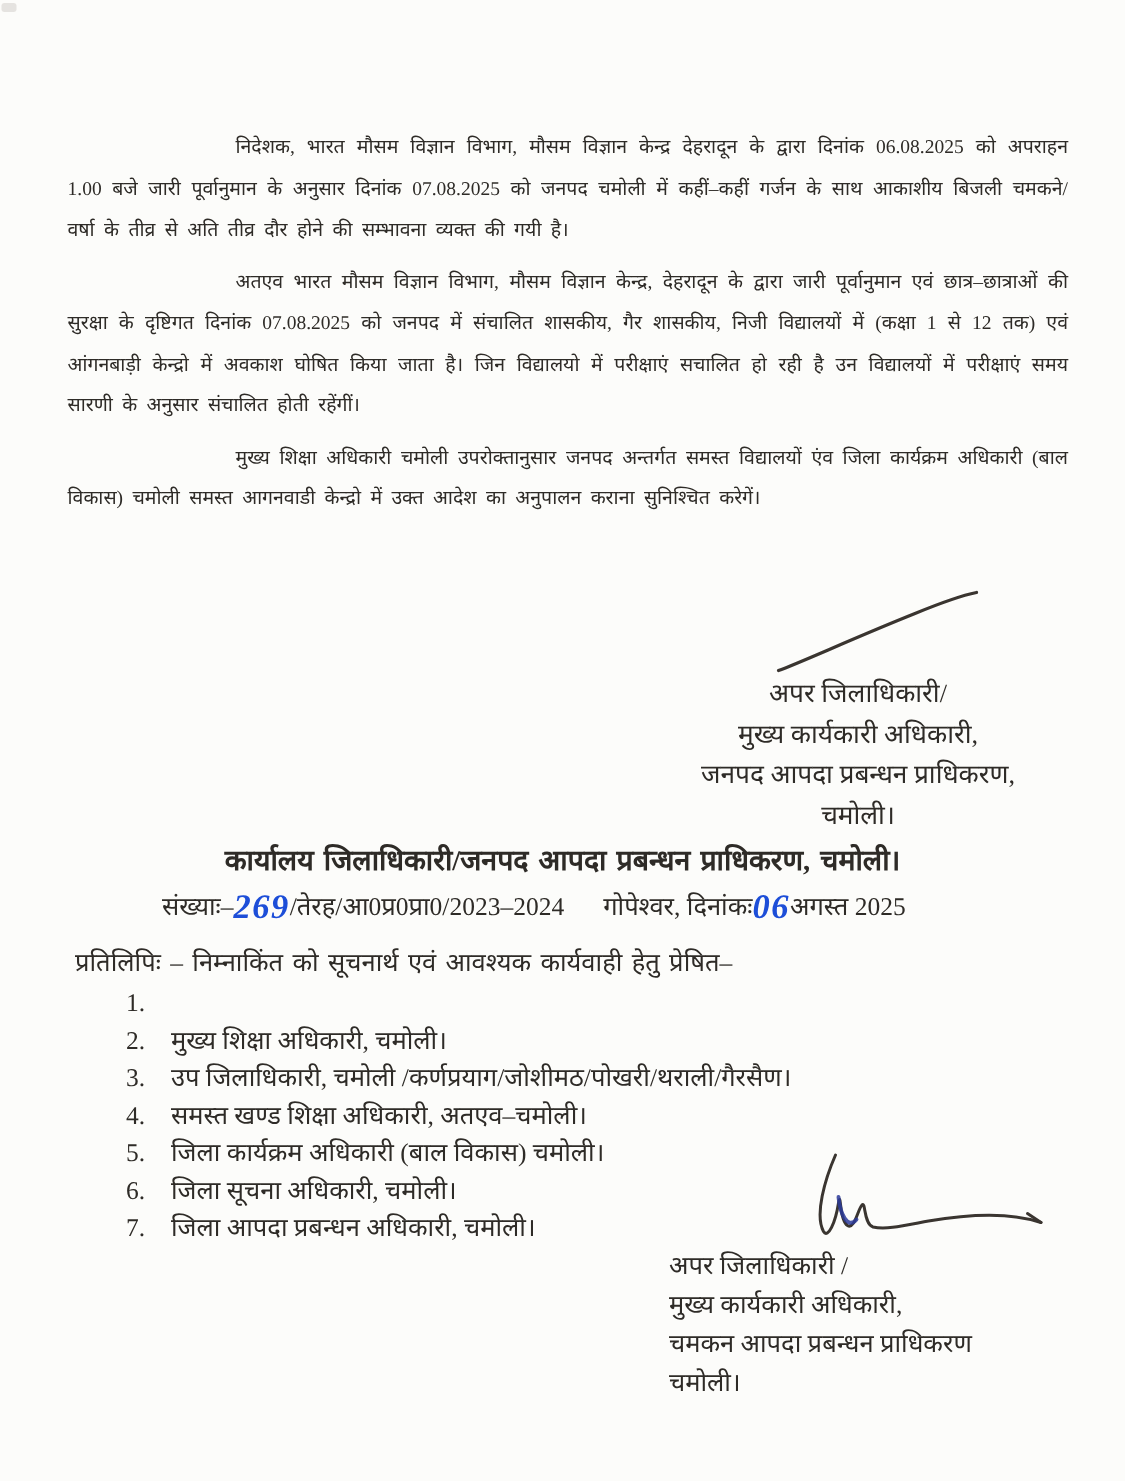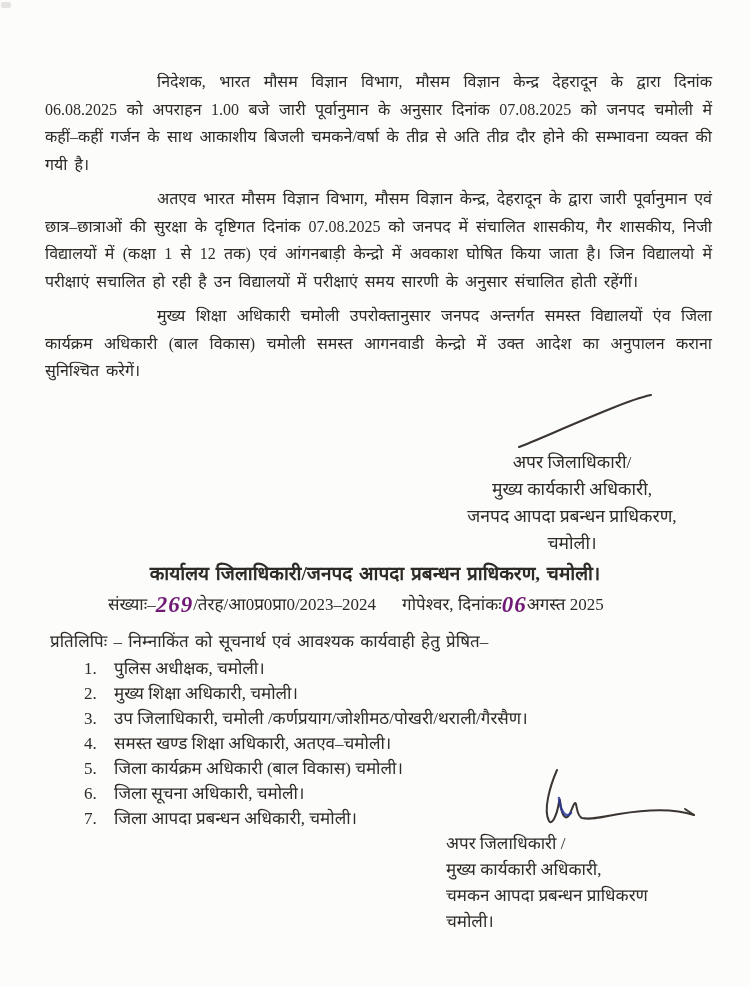--- a/index.html
+++ b/index.html
@@ -13,40 +13,40 @@
   }
   .scan-artifact{
     position:absolute;top:2px;left:1px;width:10px;height:6px;
     background:#b9b4ae;opacity:.35;border-radius:2px;
   }
   .title{
     position:absolute;top:40px;left:0;right:0;
     text-align:center;font-size:21px;font-weight:700;letter-spacing:.5px;
   }
   .bodytext{
-    position:absolute;left:45px;right:38px;top:68px;
-    font-size:16px;line-height:27.5px;text-align:justify;
+    position:absolute;left:45px;right:38px;top:84px;
+    font-size:13px;line-height:27.5px;text-align:justify;
     font-weight:500;word-spacing:3px;
   }
   .bodytext p{margin:0 0 7px 0;text-indent:112px;}
   .sig-stroke{position:absolute;left:515px;top:392px;}
   .sig-top{
     position:absolute;top:449px;right:52px;width:252px;
     text-align:center;font-size:17.5px;line-height:27px;font-weight:500;
   }
   .office-heading{
     position:absolute;top:560px;left:0;right:0;
     text-align:center;font-weight:700;font-size:19px;word-spacing:2px;
   }
   .ref-line{
     position:absolute;top:592px;left:108px;
     font-size:17px;font-weight:500;white-space:nowrap;
   }
   .hand{
-    color:#701a75;font-size:23px;font-weight:600;font-style:italic;
+    color:#1d4ed8;font-size:23px;font-weight:600;font-style:italic;
     position:relative;top:2px;letter-spacing:1px;line-height:0;
   }
   .gap{display:inline-block;width:26px;}
   .copy-line{
     position:absolute;top:629px;left:50px;
     font-size:17px;font-weight:500;word-spacing:2px;
   }
   .recipients{position:absolute;top:656px;left:84px;font-size:17px;font-weight:500;}
   .recipient{display:flex;line-height:25px;}
   .recipient .num{width:30px;flex:0 0 30px;}
@@ -86,21 +86,20 @@
   <div class="ref-line">
     <span>संख्याः–</span><span class="hand">269</span><span>/तेरह/आ0प्र0प्रा0/2023–2024</span><span class="gap"></span><span>गोपेश्वर,</span>
     <span>दिनांकः</span><span class="hand">06</span><span>अगस्त 2025</span>
   </div>
 
   <div class="copy-line">प्रतिलिपिः –  निम्नाकिंत को सूचनार्थ एवं आवश्यक कार्यवाही हेतु प्रेषित–</div>
 
   <div class="recipients">
     <div class="recipient">
       <span class="num">1.</span>
-      <span>पुलिस अधीक्षक, चमोली।</span>
     </div>
     <div class="recipient">
       <span class="num">2.</span>
       <span>मुख्य शिक्षा अधिकारी, चमोली।</span>
     </div>
     <div class="recipient">
       <span class="num">3.</span>
       <span>उप जिलाधिकारी, चमोली /कर्णप्रयाग/जोशीमठ/पोखरी/थराली/गैरसैण।</span>
     </div>
     <div class="recipient">

